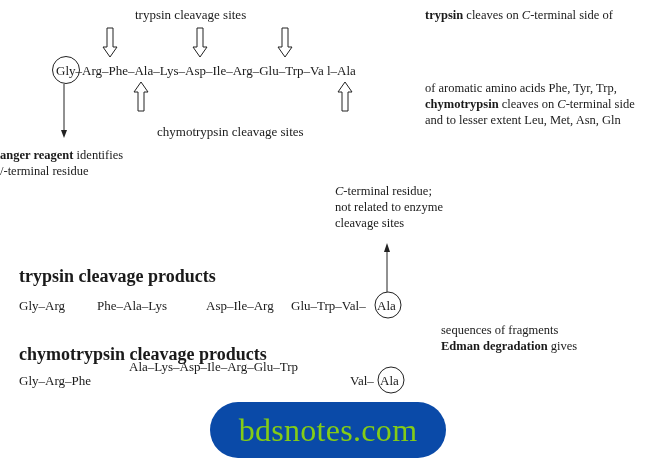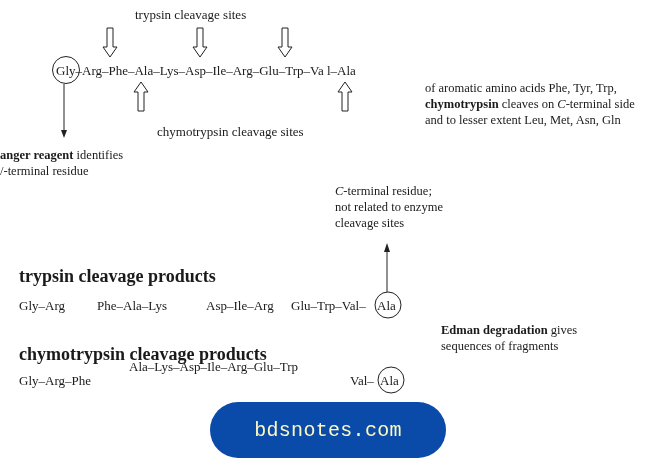--- a/index.html
+++ b/index.html
@@ -14,21 +14,21 @@
   .note { font-size:12.5px; line-height:16px; }
   b { font-weight:bold; }
   i { font-style:italic; }
   svg.overlay { position:absolute; left:0; top:0; }
   .pill {
     position:absolute; left:210px; top:402px; width:236px; height:56px;
     border-radius:28px; background:#0a4aa8;
     display:flex; align-items:center; justify-content:center;
   }
   .pill span {
-    color:#fef9c3; font-size:20px; font-family:Liberation Mono, monospace;
+    color:#84cc16; font-size:32px; font-family:Liberation Serif, serif;
     letter-spacing:0.3px;
   }
 </style>
 </head>
 <body>
 
 <svg class="overlay" width="672" height="464">
 
   <g fill="#fff" stroke="#222" stroke-width="1">
     <path d="M107 28 L113 28 L113 47 L117 47 L110 57 L103 47 L107 47 Z"></path>
@@ -71,20 +71,21 @@
 </div>
 
 <div class="t s13" style="left:157px; top:119px;margin-top:6px;">chymotrypsin cleavage sites</div>
 
 <div class="t note" style="left:0px; top:147px;">
   <div><b>anger reagent</b><span> identifies</span></div>
   <div>/-terminal residue</div>
 </div>
 
 <div class="t note" style="left:425px; top:7px;">
+  <div><b>trypsin</b><span> cleaves on </span><i>C</i><span>-terminal side of</span></div>
 </div>
 
 <div class="t note" style="left:425px; top:80px;">
   <div>of aromatic amino acids Phe, Tyr, Trp,</div>
   <div><b>chymotrypsin</b><span> cleaves on </span><i>C</i><span>-terminal side</span></div>
   <div>and to lesser extent Leu, Met, Asn, Gln</div>
 </div>
 
 <div class="t note" style="left:335px; top:183px;">
   <div><i>C</i><span>-terminal residue;</span></div>
@@ -93,22 +94,22 @@
 </div>
 
 <div class="t s12" style="left:19px; top:267px;"><b>trypsin cleavage products</b></div>
 <div class="t s13" style="left:19px; top:299px;">Gly–Arg</div>
 <div class="t s13" style="left:97px; top:299px;">Phe–Ala–Lys</div>
 <div class="t s13" style="left:206px; top:299px;">Asp–Ile–Arg</div>
 <div class="t s13" style="left:291px; top:299px;">Glu–Trp–Val–</div>
 <div class="t s13" style="left:377px; top:299px;">Ala</div>
 
 <div class="t note" style="left:441px; top:322px;">
+  <div>sequences of fragments</div>
   <div><b>Edman degradation</b><span> gives</span></div>
-  <div>sequences of fragments</div>
 </div>
 
 <div class="t s12" style="left:19px; top:345px;"><b>chymotrypsin cleavage products</b></div>
 <div class="t s13" style="left:19px; top:374px;">Gly–Arg–Phe</div>
 <div class="t s13" style="left:129px; top:360px;">Ala–Lys–Asp–Ile–Arg–Glu–Trp</div>
 <div class="t s13" style="left:350px; top:374px;">Val–</div>
 <div class="t s13" style="left:380px; top:374px;">Ala</div>
 
 <div class="pill">
   <span>bdsnotes.com</span>

